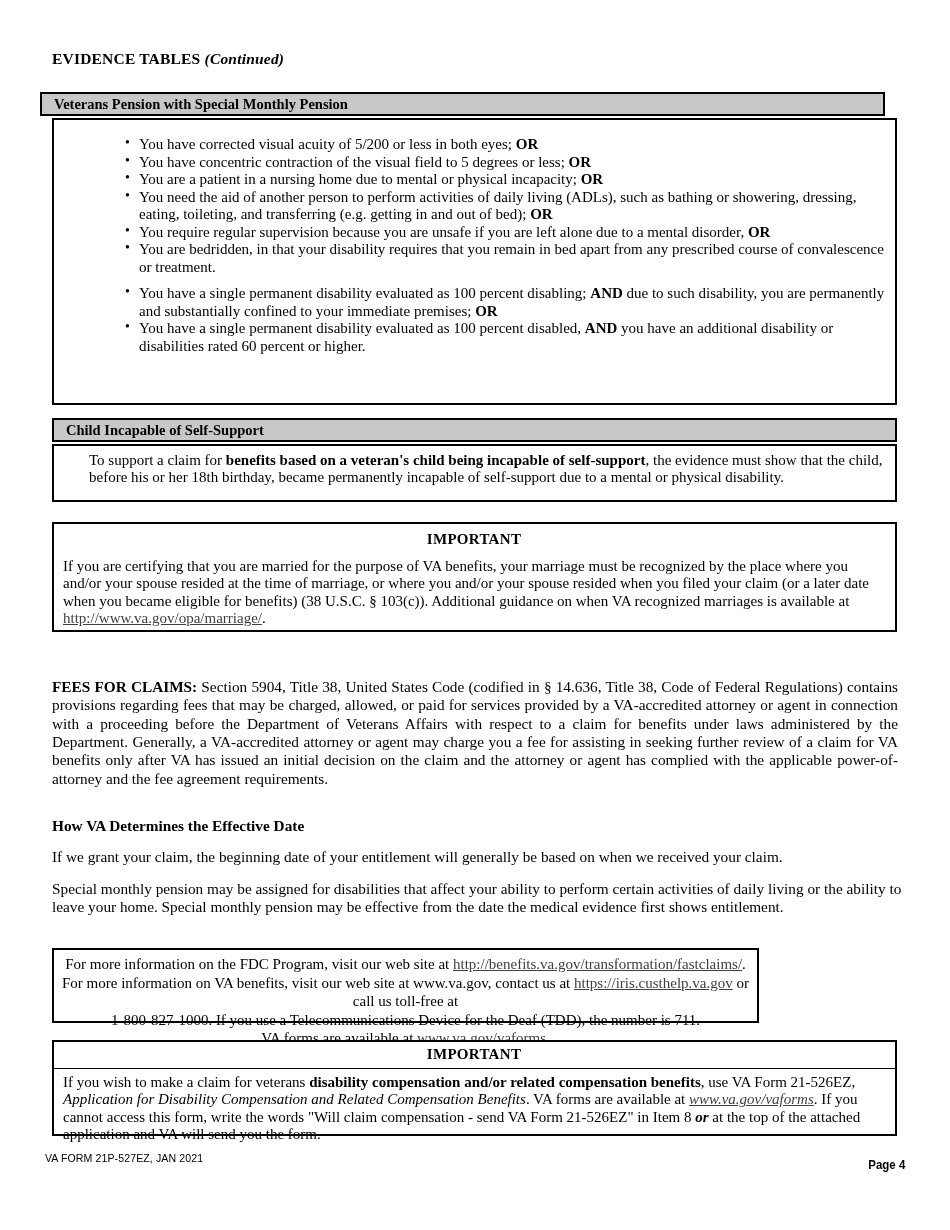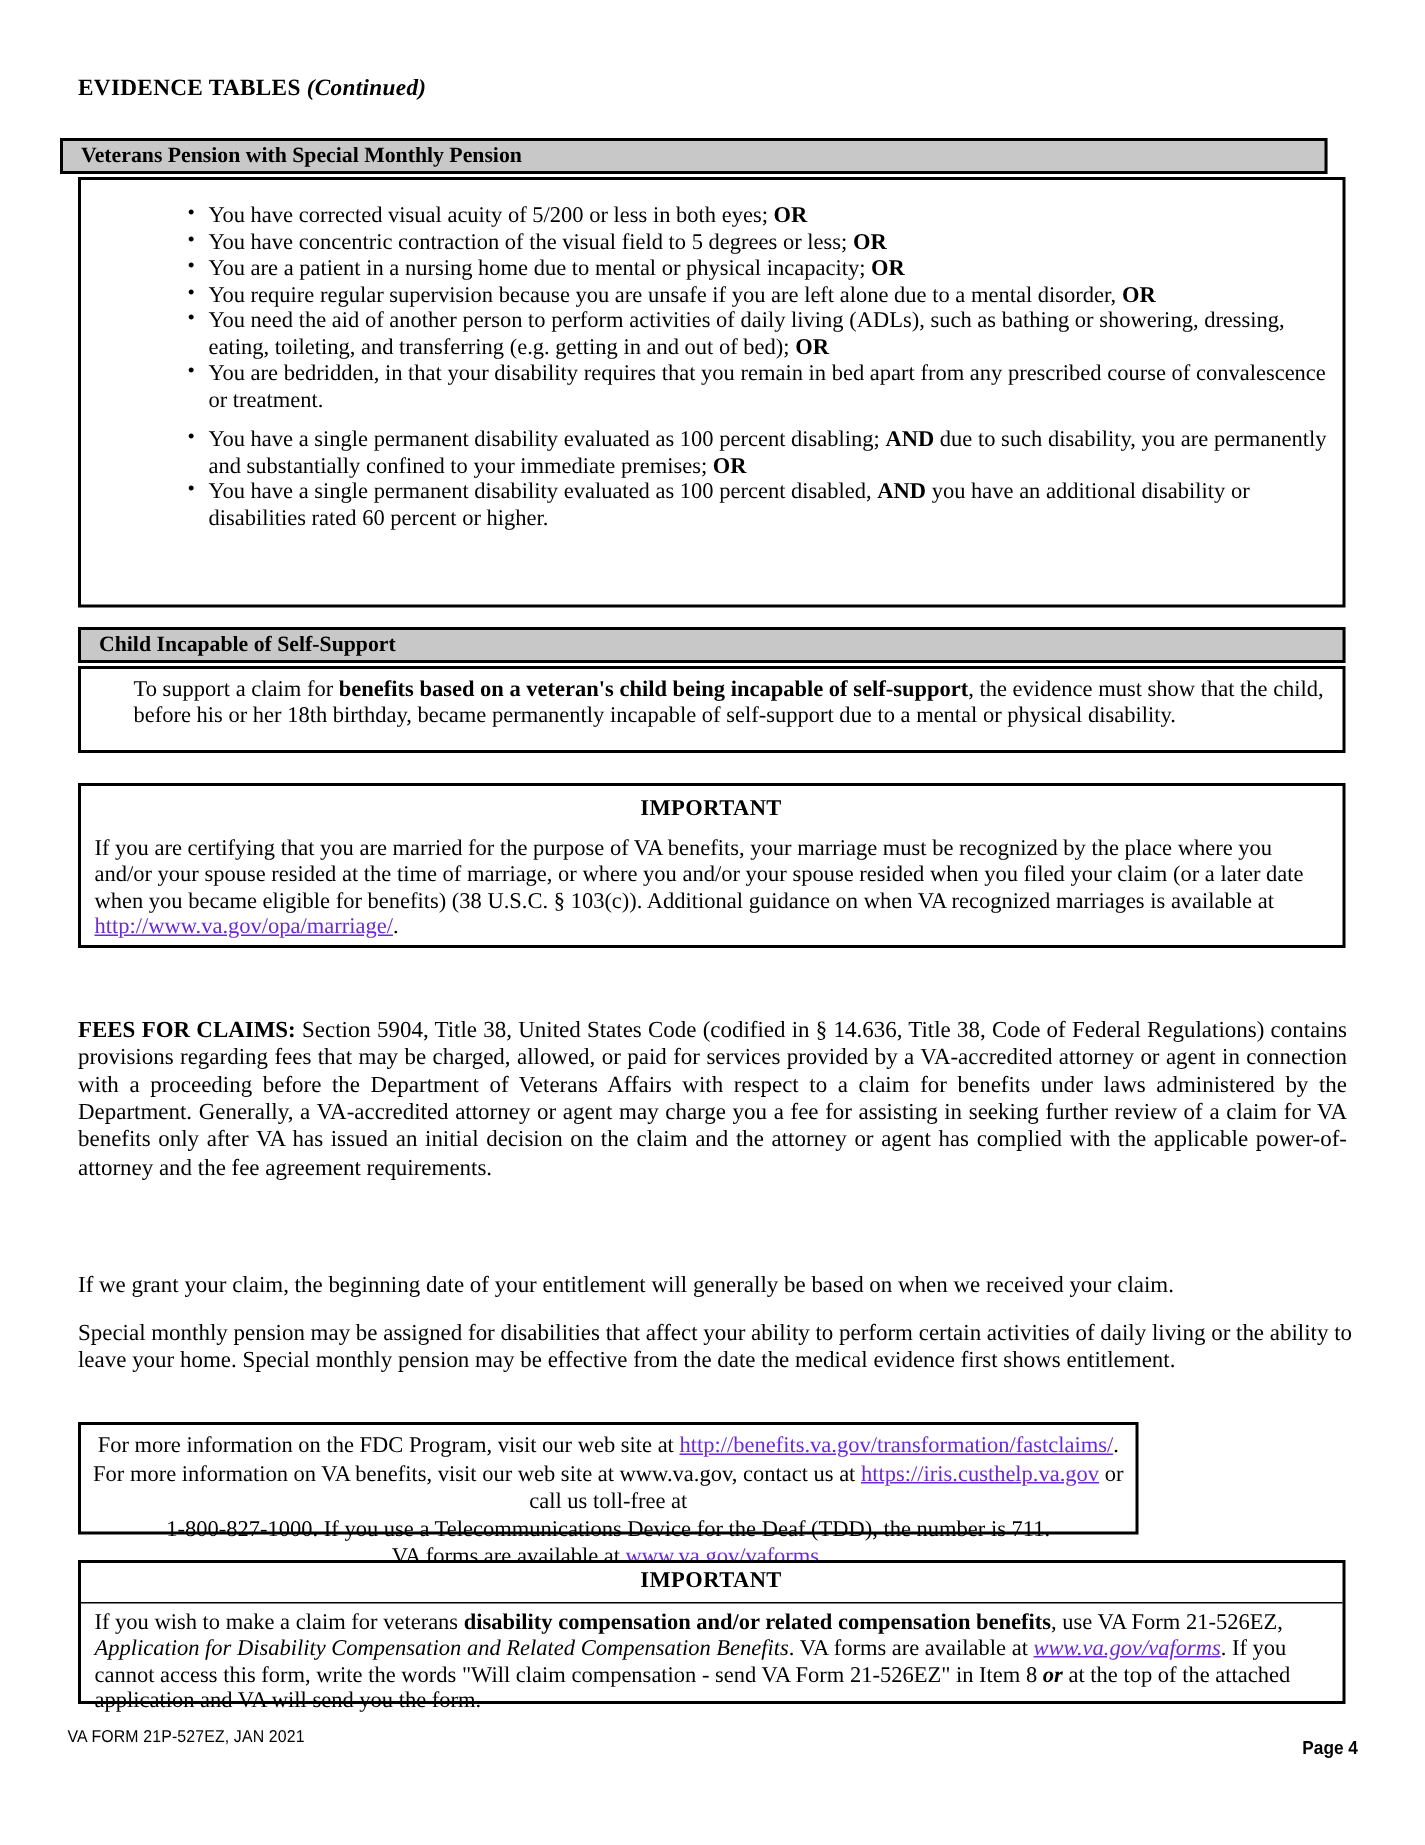--- a/index.html
+++ b/index.html
@@ -82,21 +82,21 @@
     content: "\2022";
     position: absolute;
     left: 0;
     top: -1px;
     font-size: 14px;
   }
   .gap-para { margin-top: 13px; }
 
   
   a.link {
-    color: #6d28d9;
+    color: #404040;
     text-decoration: underline;
     text-align: right;
   }
   a.link.ital { font-style: italic; }
 
   
   .para {
     position: absolute;
     font-size: 15.3px;
     line-height: 1.2;
@@ -156,22 +156,22 @@
   </div>
 
   <div class="box" style="left:52px; top:118px; width:845px; height:287px;">
     <div class="btext pad">
 
 
       <ul class="bullets">
         <li><span>You have corrected visual acuity of 5/200 or less in both eyes; </span><b>OR</b></li>
         <li><span>You have concentric contraction of the visual field to 5 degrees or less; </span><b>OR</b></li>
         <li><span>You are a patient in a nursing home due to mental or physical incapacity; </span><b>OR</b></li>
+        <li><span>You need the aid of another person to perform activities of daily living (ADLs), such as bathing or showering, dressing, eating, toileting, and transferring (e.g. getting in and out of bed); </span><b>OR</b></li>
         <li><span>You require regular supervision because you are unsafe if you are left alone due to a mental disorder, </span><b>OR</b></li>
-        <li><span>You need the aid of another person to perform activities of daily living (ADLs), such as bathing or showering, dressing, eating, toileting, and transferring (e.g. getting in and out of bed); </span><b>OR</b></li>
         <li><span>You are bedridden, in that your disability requires that you remain in bed apart from any prescribed course of convalescence or treatment.</span><b></b></li>
       </ul>
 
 
       <ul class="bullets">
         <li><span>You have a single permanent disability evaluated as 100 percent disabling; </span><b>AND</b><span> due to such disability, you are permanently and substantially confined to your immediate premises; </span><b>OR</b></li>
         <li><span>You have a single permanent disability evaluated as 100 percent disabled, </span><b>AND</b><span> you have an additional disability or disabilities rated 60 percent or higher.</span><b></b></li>
       </ul>
 
     </div>
@@ -187,20 +187,21 @@
 
   <div class="box" style="left:52px; top:522px; width:845px; height:110px;">
     <div style="padding:7px 10px 0 9px;">
       <div class="imp-title">IMPORTANT</div>
     </div>
     <div class="btext" style="padding:10px 9px 0 9px;"><span>If you are certifying that you are married for the purpose of VA benefits, your marriage must be recognized by the place where you and/or your spouse resided at the time of marriage, or where you and/or your spouse resided when you filed your claim (or a later date when you became eligible for benefits) (38 U.S.C. § 103(c)). Additional guidance on when VA recognized marriages is available at </span><a class="link" href="#">http://www.va.gov/opa/marriage/</a><span>.</span></div>
   </div>
 
   <div class="para justify" style="left:52px; top:678px; width:846px;"><b>FEES FOR CLAIMS:</b><span>  Section 5904, Title 38, United States Code (codified in § 14.636, Title 38, Code of Federal Regulations) contains provisions regarding fees that may be charged, allowed, or paid for services provided by a VA-accredited attorney or agent in connection with a proceeding before the Department of Veterans Affairs with respect to a claim for benefits under laws administered by the Department.  Generally, a VA-accredited attorney or agent may charge you a fee for assisting in seeking further review of a claim for VA benefits only after VA has issued an initial decision on the claim and the attorney or agent has complied with the applicable power-of-attorney and the fee agreement requirements.</span></div>
 
+  <div class="para" style="left:52px; top:817px; width:846px; font-weight:bold; font-size:15.3px;">How VA Determines the Effective Date</div>
 
   <div class="para" style="left:52px; top:848px; width:846px;">If we grant your claim, the beginning date of your entitlement will generally be based on when we received your claim.</div>
 
   <div class="para" style="left:52px; top:880px; width:850px;">Special monthly pension may be assigned for disabilities that affect your ability to perform certain activities of daily living or the ability to leave your home. Special monthly pension may be effective from the date the medical evidence first shows entitlement.</div>
 
   <div class="box" style="left:52px; top:948px; width:707px; height:75px;">
     <div class="center-box-text" style="padding:5px 6px 0 6px;">
       <div><span>For more information on the FDC Program, visit our web site at </span><a class="link" href="#">http://benefits.va.gov/transformation/fastclaims/</a><span>.</span></div>
       <div><span>For more information on VA benefits, visit our web site at www.va.gov, contact us at </span><a class="link" href="#">https://iris.custhelp.va.gov</a><span> or call us toll-free at</span></div>
       <div>1-800-827-1000.  If you use a Telecommunications Device for the Deaf (TDD), the number is 711.</div>

